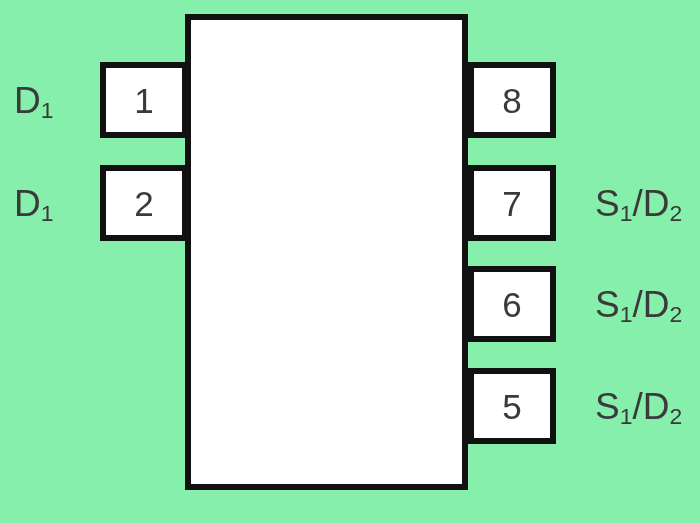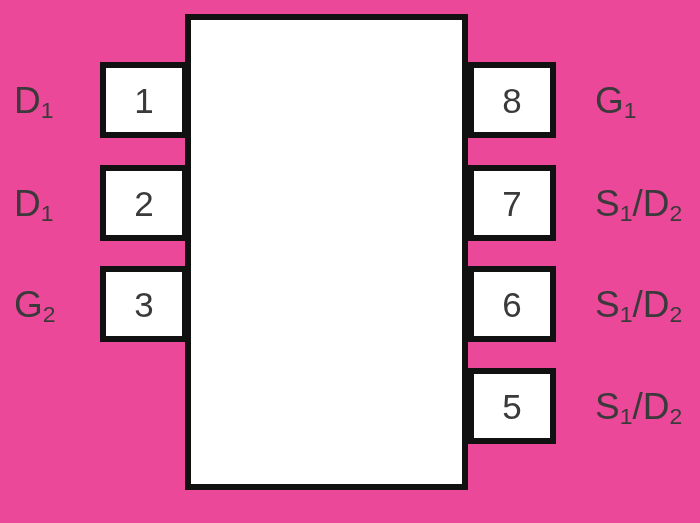--- a/index.html
+++ b/index.html
@@ -8,21 +8,21 @@
     background: #ffffff;
   }
   body {
     font-family: "Liberation Sans", sans-serif;
   }
 
   #pinout-diagram {
     position: relative;
     width: 700px;
     height: 523px;
-    background: #ec4899;
+    background: #86efac;
     overflow: hidden;
   }
 
   
   .package-body {
     position: absolute;
     left: 185px;
     top: 14px;
     width: 283px;
     height: 476px;
@@ -124,37 +124,30 @@
       </span>
     </div>
 
     <div class="pin-row" style="top:165px;">
       <span class="pin-label"><span>D</span><sub>1</sub></span>
       <span class="pin-box">
         <span class="pin-number">2</span>
       </span>
     </div>
 
-    <div class="pin-row" style="top:266px;">
-      <span class="pin-label"><span>G</span><sub>2</sub></span>
-      <span class="pin-box">
-        <span class="pin-number">3</span>
-      </span>
-    </div>
 
 
   </div>
 
   <div class="pin-column right">
 
     <div class="pin-row" style="top:62px;">
       <span class="pin-box">
         <span class="pin-number">8</span>
       </span>
-      <span class="pin-label"><span>G</span><sub>1</sub></span>
     </div>
 
     <div class="pin-row" style="top:165px;">
       <span class="pin-box">
         <span class="pin-number">7</span>
       </span>
       <span class="pin-label"><span>S</span><sub>1</sub><span>/</span><span>D</span><sub>2</sub></span>
     </div>
 
     <div class="pin-row" style="top:266px;">

